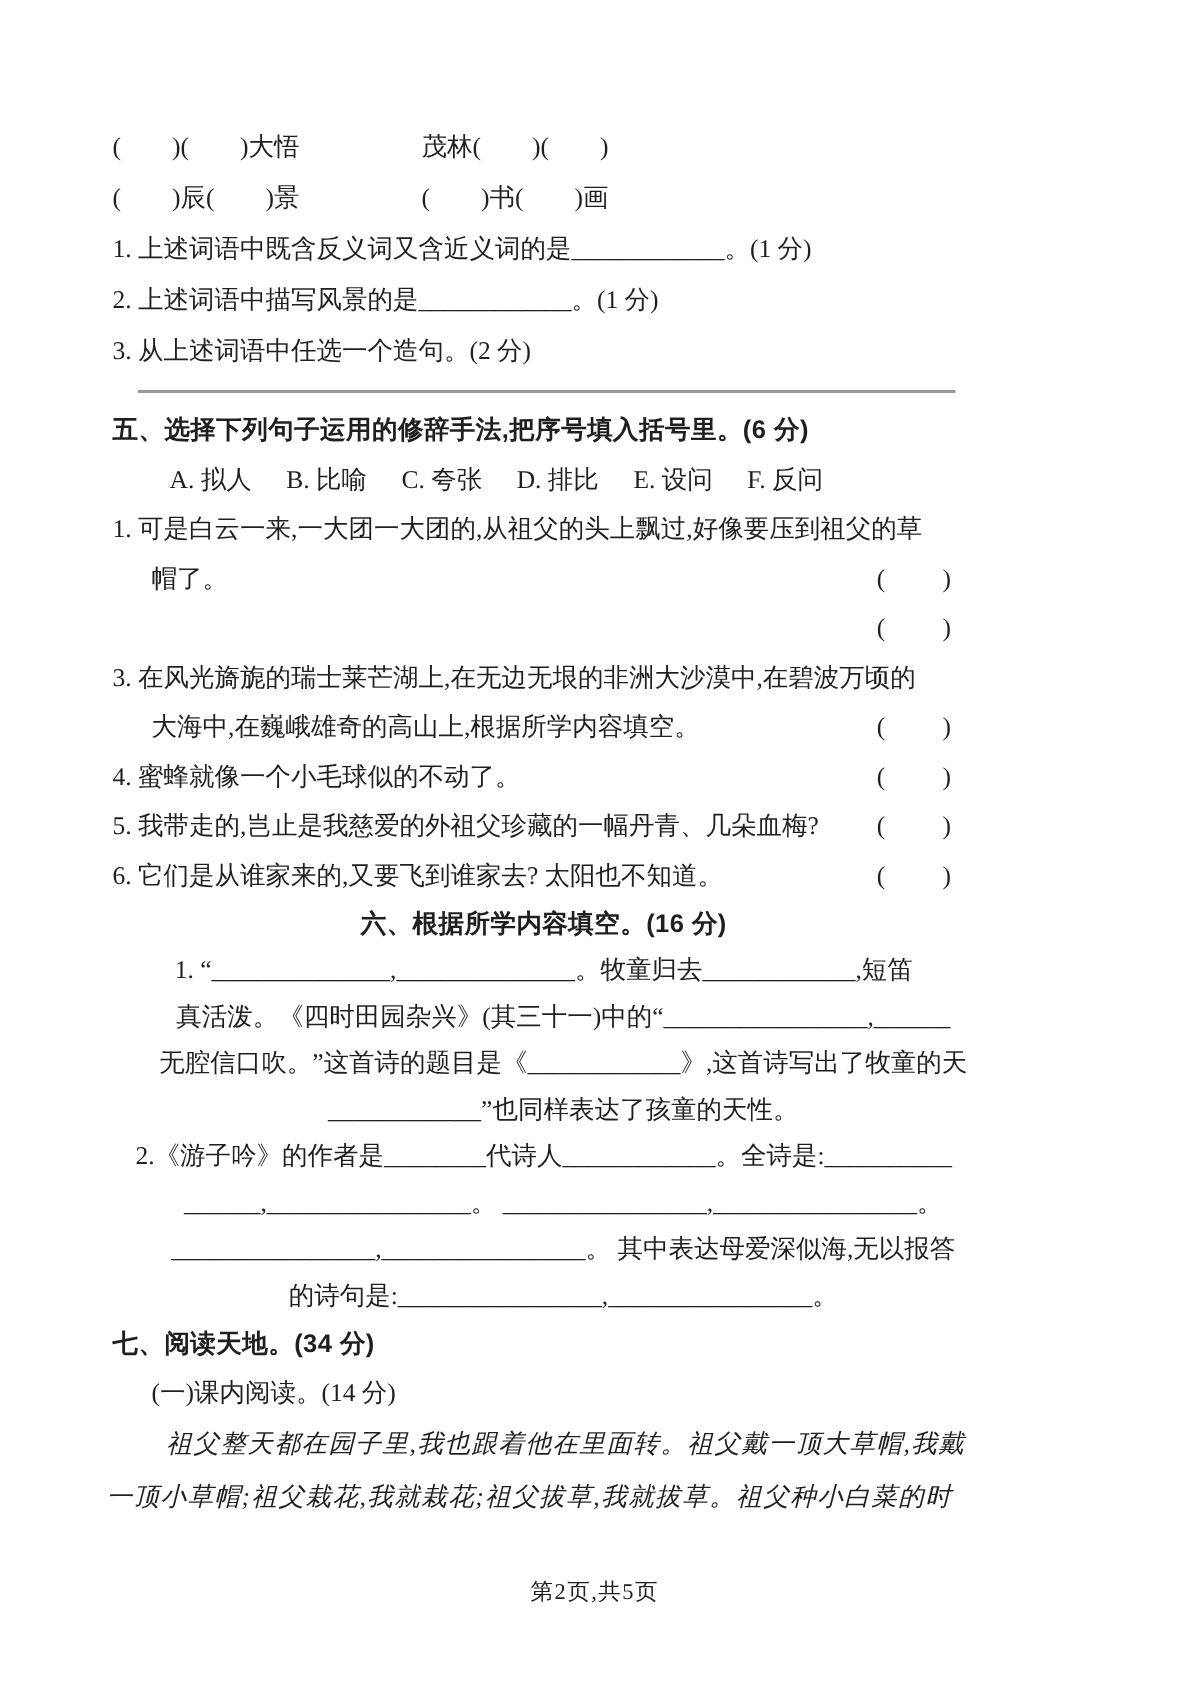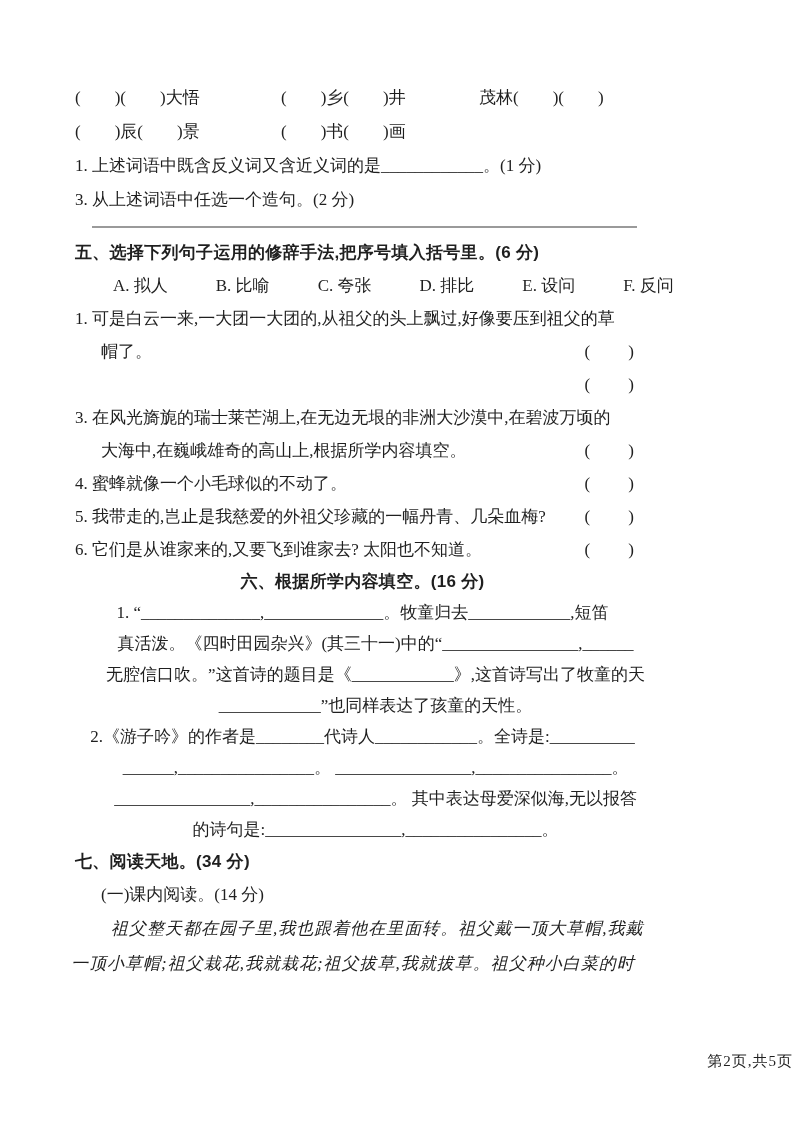--- a/index.html
+++ b/index.html
@@ -36,61 +36,63 @@
     height:2px;
     background:#9a9a9a;
     margin:10px 0 8px 17px;
     width:545px;
   }
   .sec-head{
     font-family:"Liberation Sans","DejaVu Sans",sans-serif;
     font-weight:700;
     letter-spacing:0.3px;
   }
-  .opts{display:flex;gap:48px;padding-left:38px;text-align:center;}
+  .opts{display:flex;gap:23px;padding-left:38px;text-align:center;}
   .bracket{
     position:absolute;
     right:16px;
     white-space:pre;
   }
   .ind{padding-left:26px;}
   .psg{
     font-style:italic;
     letter-spacing:1px;
   }
   .lhD .line.psg{height:35px;}
   .psg-first{padding-left:36px;}
   .psg-rest{margin-left:-4px;}
   .footer{
     position:absolute;
     top:1052px;left:0;
     width:793px;
-    text-align:right;
+    text-align:center;
     font-size:15px;
     letter-spacing:1px;
   }
 </style>
 </head>
 <body>
 
 <div class="page">
   <div class="content">
 
     <div class="lhA">
       <div class="line">
         <span class="wc1">(        )(        )大悟</span>
-        <span class="wc2">(        )乡(        )井</span>
         <span class="wc3">茂林(        )(        )</span>
       </div>
       <div class="line">
         <span class="wc1">(        )辰(        )景</span>
         <span class="wc2">(        )书(        )画</span>
       </div>
       <div class="line">
           <span>1. 上述词语中既含反义词又含近义词的是____________。(1 分)</span>
+        </div>
+      <div class="line">
+          <span>2. 上述词语中描写风景的是____________。(1 分)</span>
         </div>
       <div class="line">
           <span>3. 从上述词语中任选一个造句。(2 分)</span>
         </div>
     </div>
 
     <div class="divider"></div>
 
     <div class="lhB">
       <div class="line sec-head">

